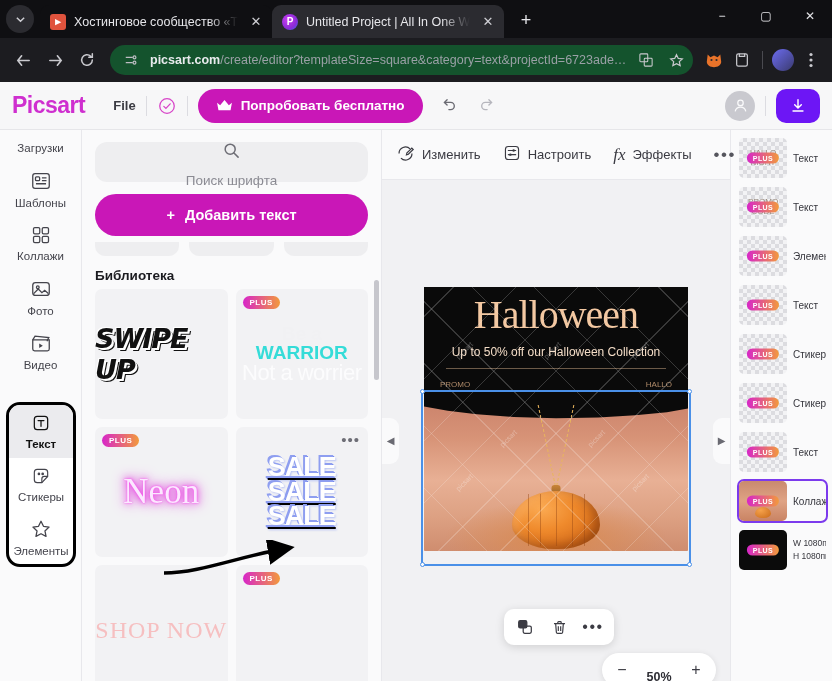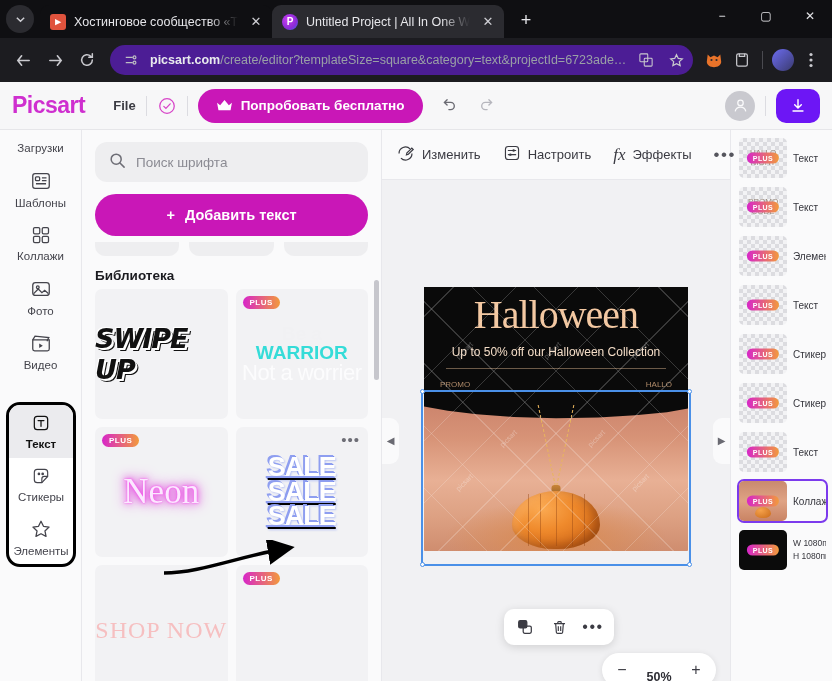--- a/index.html
+++ b/index.html
@@ -52,21 +52,21 @@
   .win-ctrls { margin-left: auto; display: flex; align-items: flex-start; height: 38px; }
   .win-btn { width: 44px; height: 32px; display: flex; align-items: center;
              justify-content: center; color: #e3e3e7; font-size: 12px; }
 
   .omnibar { height: 44px; display: flex; align-items: center; gap: 2px;
              padding: 0 8px; background: #1c1c20; }
   .nav-btn { width: 30px; height: 30px; display: flex; align-items: center;
              justify-content: center; color: #c9c9ce; border-radius: 50%; }
   .nav-btn svg { stroke: #c9c9ce; }
   .urlbox {
-    flex: 1 1 auto; height: 30px; background: #4c1d95; border-radius: 15px;
+    flex: 1 1 auto; height: 30px; background: #14532d; border-radius: 15px;
     display: flex; align-items: center; padding: 0 6px 0 10px; margin: 0 6px; gap: 8px;
     min-width: 0;
   }
   .url-text { font-size: 12.5px; color: #9aa0a6; white-space: nowrap;
               overflow: hidden; flex: 1 1 auto; }
   .url-text b { color: #e8eaed; font-weight: 600; }
   .url-ic { width: 22px; height: 22px; display: flex; align-items: center;
             justify-content: center; flex: 0 0 auto; }
   .ext-ic { width: 26px; height: 26px; display: flex; align-items: center;
             justify-content: center; flex: 0 0 auto; }
@@ -120,21 +120,21 @@
   .rail-group .rail-item.sel .lbl { font-weight: 700; color: #111; }
 
   
   .fontpanel {
     width: 300px; background: #fafafb; border-right: 1px solid #e8e8ec;
     flex: 0 0 auto; position: relative; overflow: hidden;
   }
   .search-wrap { padding: 12px 13px 0 13px; }
   .searchbox {
     height: 40px; background: #eeeef0; border-radius: 12px; display: flex;
-    align-items: center; gap: 10px; padding: 0 14px;
+    align-items: center; gap: 10px; padding: 0 14px; flex-direction: column;
   }
   .searchbox .ph { color: #8b8b93; font-size: 13.5px; }
   .add-text-btn {
     margin: 12px 13px 0 13px; height: 42px; border-radius: 21px; background: #c917b7;
     color: #fff; font-size: 14.5px; font-weight: 700; display: flex;
     align-items: center; justify-content: center; gap: 10px;
   }
   .preset-row { display: flex; gap: 10px; padding: 6px 13px 0 13px; }
   .preset-chip { flex: 1 1 0; height: 14px; background: #eeeef0; border-radius: 0 0 10px 10px; }
   .lib-title { padding: 12px 13px 6px 13px; font-size: 13.5px; font-weight: 700; color: #1b1b20; }

